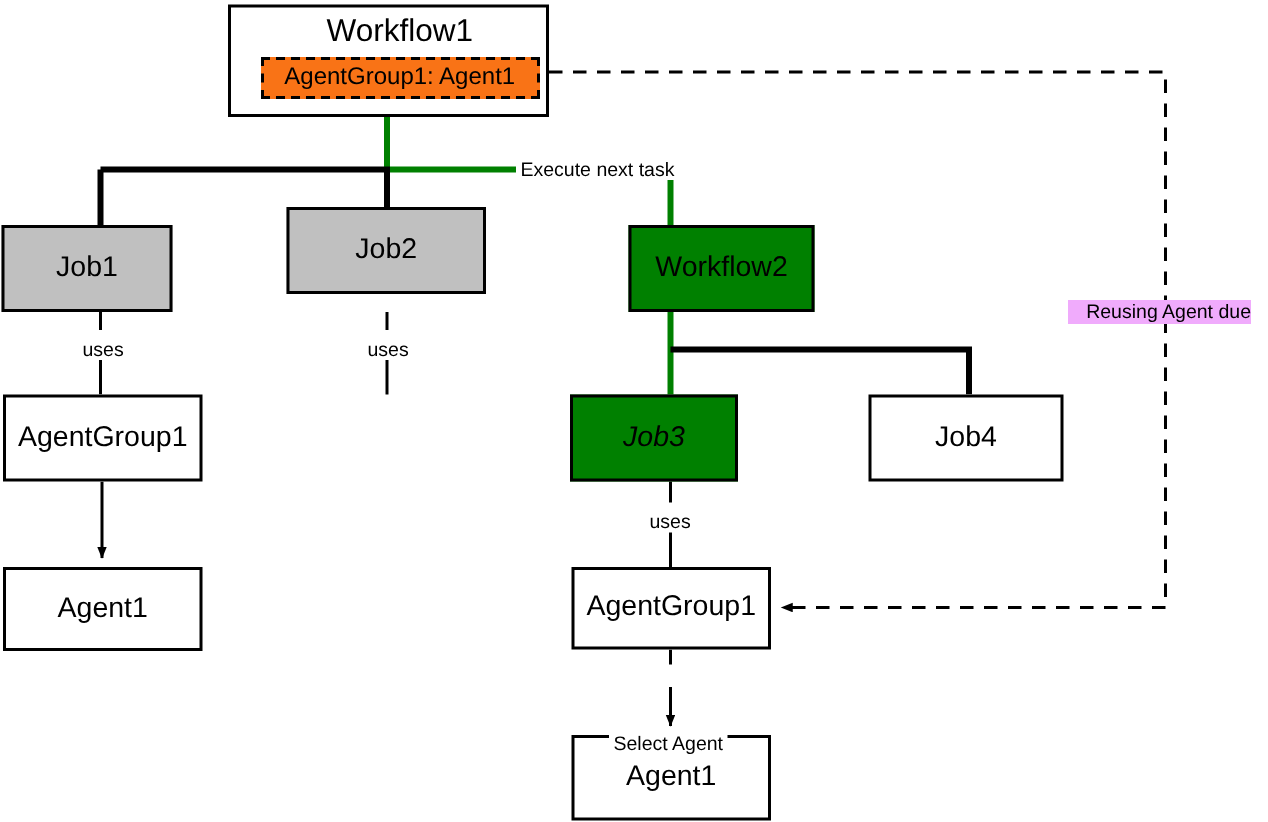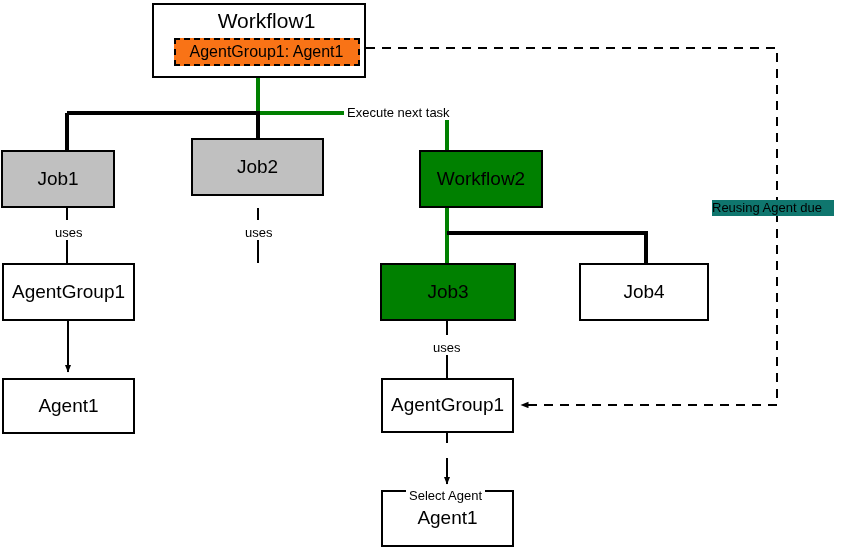--- a/index.html
+++ b/index.html
@@ -65,23 +65,23 @@
     white-space: nowrap;
     background: #ffffff;
     padding: 0 3px;
     z-index: 4;
   }
   .note {
     position: absolute;
     font-size: 13px;
     color: #000000;
     font-family: "Liberation Sans", sans-serif;
-    text-align: left;
+    text-align: right;
     line-height: 1.25;
-    background: #0f766e;
+    background: #f0abfc;
     z-index: 4;
   }
 </style>
 </head>
 <body>
 
 <div id="canvas">
 
   <svg id="edges" viewBox="0 0 845 548" xmlns="http://www.w3.org/2000/svg">
     <defs>
@@ -155,21 +155,21 @@
 
   <div class="node green" style="left:379px; top:150px; width:124px; height:58px;margin-left:40px;">
     <span>Workflow2</span>
   </div>
 
   <div class="node" style="left:2px; top:263px; width:133px; height:58px;">
     <span>AgentGroup1</span>
   </div>
 
 
-  <div class="node green" style="left:380px; top:263px; width:136px; height:58px;">
+  <div class="node green" style="left:380px; top:263px; width:112px; height:58px;font-style:italic;">
     <span>Job3</span>
   </div>
 
   <div class="node" style="left:579px; top:263px; width:130px; height:58px;">
     <span>Job4</span>
   </div>
 
   <div class="node" style="left:2px; top:378px; width:133px; height:56px;">
     <span>Agent1</span>
   </div>

